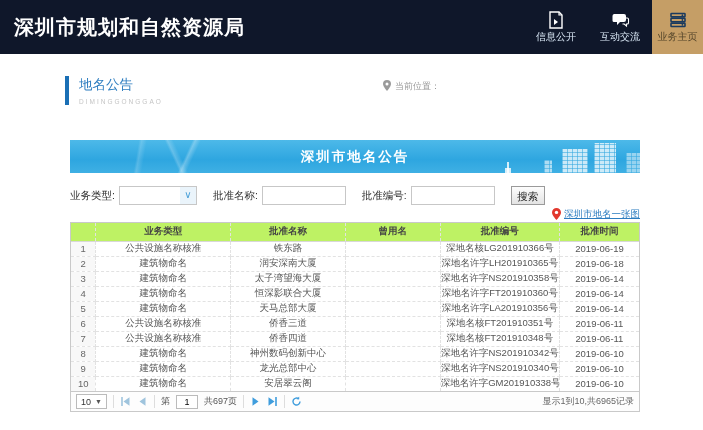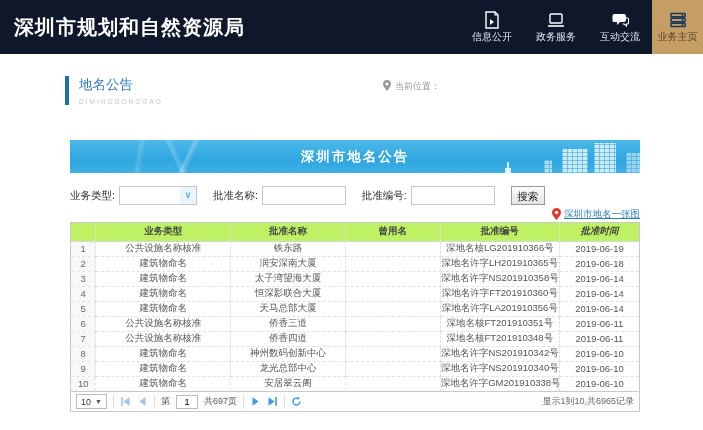--- a/index.html
+++ b/index.html
@@ -68,21 +68,21 @@
 
   .maplink-row { display:flex; justify-content:flex-end; align-items:center; gap:3px;
     margin-top:3px; height:13px; }
   .maplink { font-size:9.5px; color:#2d7dc0; text-decoration:underline; cursor:pointer; }
 
   
   .tbl-wrap { margin-top:1px; border:1px solid #c9c9c9; }
   table { width:100%; border-collapse:collapse; table-layout:fixed; font-size:9.5px; }
   th { height:18px; background:#bef264; color:#444; font-weight:bold;
     border-bottom:1px solid #d8d8d8; border-right:1px dashed #e2e2e2; }
-  th:last-child { border-right:none;font-style:italic; }
+  th:last-child { border-right:none; }
   td { height:15px; text-align:center; color:#555; border-bottom:1px dashed #e2e2e2;
     border-right:1px dashed #e2e2e2; overflow:hidden; white-space:nowrap; }
   td:last-child { border-right:none; }
   tr:last-child td { border-bottom:none; }
   td.no-cell { background:#f8f8f8; color:#666; }
   col.c-no{width:4.4%} col.c-type{width:23.7%} col.c-name{width:20.2%}
   col.c-former{width:16.7%} col.c-code{width:21%} col.c-date{width:14%}
 
   
   .pager { height:20px; border:1px solid #c9c9c9; border-top:none; background:#fdfdfd;
@@ -109,29 +109,20 @@
       <span>
         <svg class="nav-icon" viewBox="0 0 20 20">
             <path d="M4 2h9l3 3v13H4z" fill="none" stroke="#fff" stroke-width="1.4"></path>
             <path d="M13 2v3h3" fill="none" stroke="#fff" stroke-width="1.2"></path>
             <path d="M8 9l4 3-4 3z" fill="#fff"></path>
           </svg>
       </span>
       <span class="nav-label">信息公开</span>
     </div>
 
-    <div class="nav-item">
-      <span>
-        <svg class="nav-icon" viewBox="0 0 20 20">
-            <rect x="4" y="4" width="12" height="9" rx="1" fill="none" stroke="#fff" stroke-width="1.4"></rect>
-            <path d="M2 16h16" stroke="#fff" stroke-width="1.6"></path>
-          </svg>
-      </span>
-      <span class="nav-label">政务服务</span>
-    </div>
 
     <div class="nav-item">
       <span>
         <svg class="nav-icon" viewBox="0 0 20 20">
             <path d="M3 4h10a2 2 0 0 1 2 2v4a2 2 0 0 1-2 2H9l-3 3v-3H3a1.5 1.5 0 0 1-1.5-1.5V6A2 2 0 0 1 3 4z" fill="#fff" transform="translate(1,0)"></path>
             <path d="M15 8h2.2a1.3 1.3 0 0 1 1.3 1.3v3.4a1.3 1.3 0 0 1-1.3 1.3h-.7v2l-2.3-2h-1.7" fill="none" stroke="#fff" stroke-width="1.1"></path>
           </svg>
       </span>
       <span class="nav-label">互动交流</span>
     </div>

